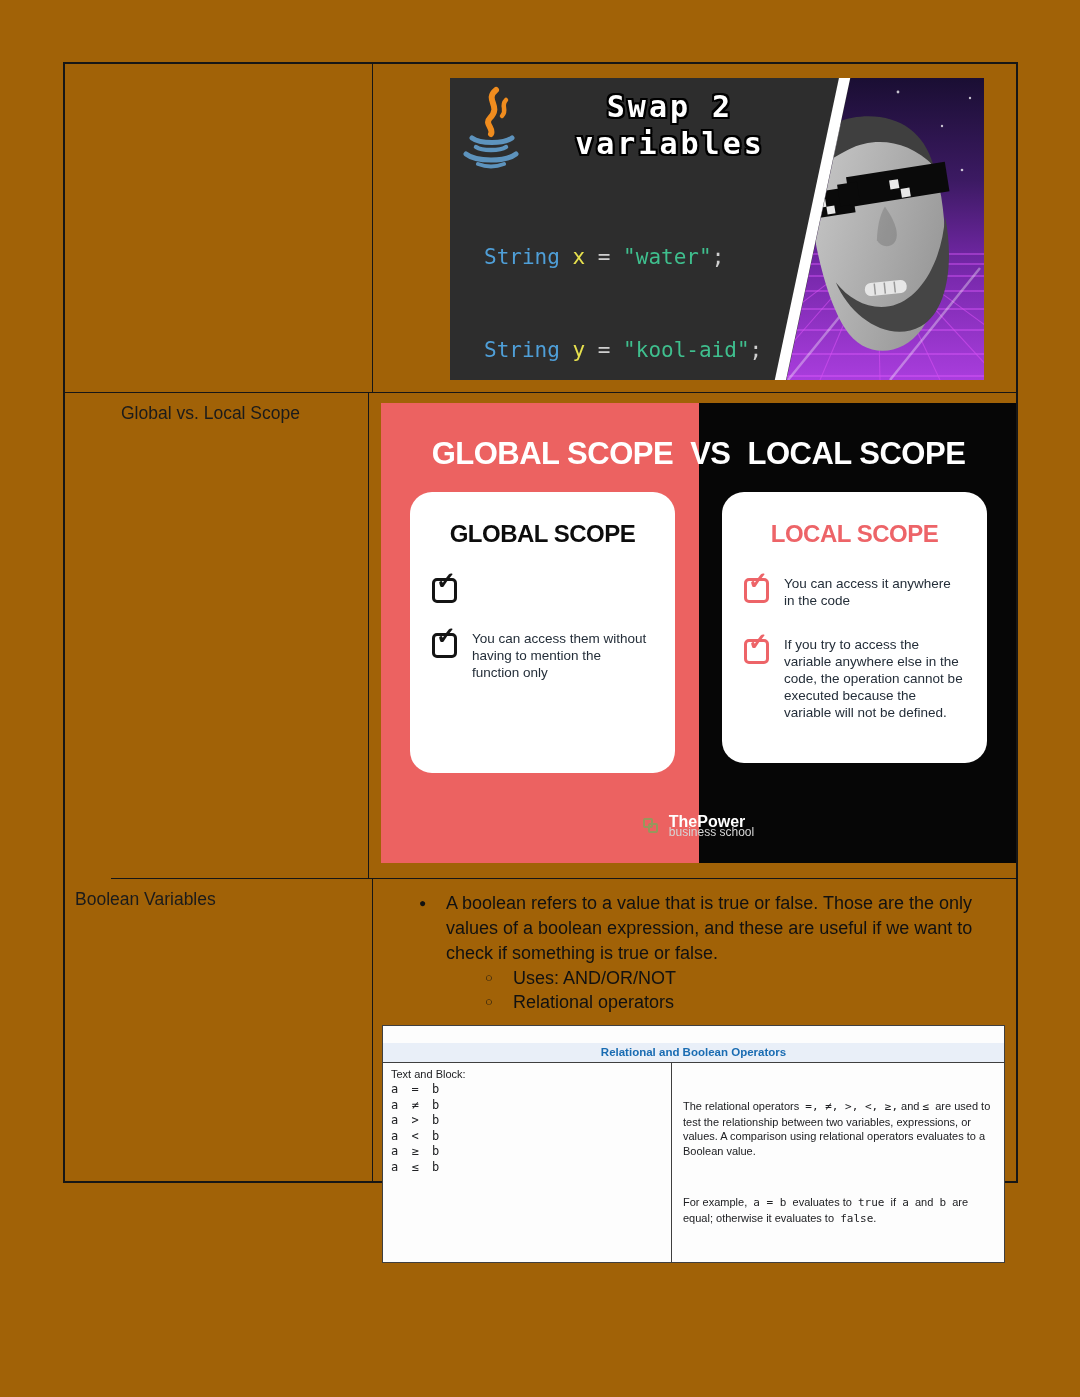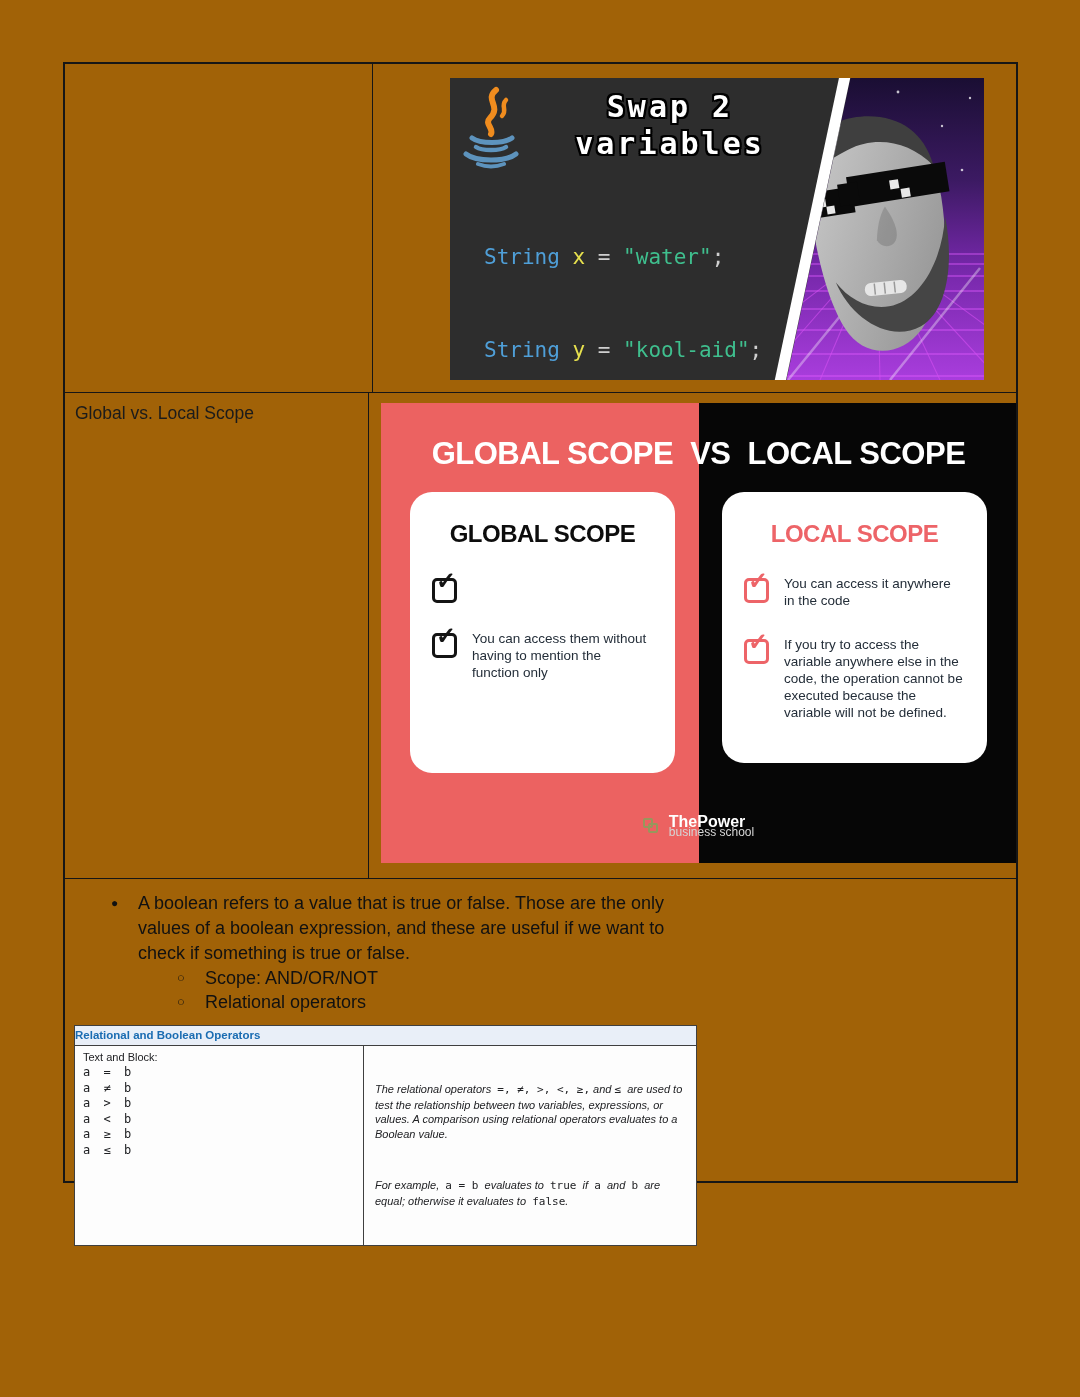--- a/index.html
+++ b/index.html
@@ -4,21 +4,21 @@
 <style>
   html,body{margin:0;padding:0;background:#ffffff;}
   .page{position:relative;width:1080px;height:1397px;background:#a16207;overflow:hidden;
         font-family:"Liberation Sans",sans-serif;color:#1c1c1c;}
   
   .notes-table{position:absolute;left:63px;top:62px;width:955px;border:2px solid #161616;box-sizing:border-box;}
   .nrow{display:flex;box-sizing:border-box;border-bottom:1.5px solid #161616;}
   .nrow:last-child{border-bottom:none;}
   .cell-l{width:308px;box-sizing:border-box;border-right:1.5px solid #161616;padding:9px 10px;}
   .cell-r{flex:1;box-sizing:border-box;padding:0;}
-  .row1{height:329px;}.row2{height:486px;}.row3{height:302px;}
+  .row1{height:329px;}.row2{height:486px;margin-left:46px;}.row3{height:302px;}
   .row-label{font-size:17.5px;line-height:22px;color:#1b1b1b;}
 
   
   .meme{position:relative;margin:14px 0 0 77px;width:534px;height:302px;background:#2d2d2d;overflow:hidden;}
   .meme-right{position:absolute;top:0;right:0;bottom:0;width:40%;
     background:linear-gradient(180deg,#1a0e33 0%,#3c1a63 34%,#7427a8 62%,#a93ddd 100%);
     clip-path:polygon(37.5% 0,100% 0,100% 100%,7.5% 100%);}
   .meme-right svg{position:absolute;inset:0;}
   .meme-stripe{position:absolute;top:-9px;left:391px;width:11px;height:322px;background:#ffffff;
     transform:rotate(12deg);transform-origin:top center;}
@@ -58,28 +58,28 @@
 
   
   .bool-wrap{padding:12px 0 0 0;color:#111111;}
   .b1{display:flex;margin-left:46px;font-size:18px;line-height:25px;}
   .b1 .dot{width:27px;flex-shrink:0;font-size:12px;line-height:25px;}
   .b1 .txt{width:545px;}
   .b2{display:flex;margin-left:112px;font-size:18px;line-height:24px;}
   .b2 .dot{width:28px;flex-shrink:0;font-size:13px;line-height:24px;}
   .ops{margin:11px 0 0 9px;width:623px;border:1.5px solid #3f3f3f;box-sizing:border-box;
     font-size:11px;color:#202124;background:#fdfdfd;}
-  .ops-header{background:#e9eff8;color:#1a6cb2;font-weight:bold;text-align:left;
-    padding:3px 0 4px;border-bottom:1.5px solid #3f3f3f;font-size:11.5px;}
+  .ops-header{background:#e9eff8;color:#1a6cb2;font-weight:bold;text-align:center;
+    padding:3px 0 4px;border-bottom:1.5px solid #3f3f3f;font-size:11.5px;margin-top:17px;}
   .ops-body{display:flex;}
   .ops-left{width:289px;box-sizing:border-box;border-right:1.5px solid #3f3f3f;padding:4px 8px 10px;}
   .ops-right{flex:1;padding:7px 11px;line-height:14.5px;white-space:pre-wrap;}
   .ops-left-title{font-size:11px;line-height:15px;}
   .op-line{font-family:"DejaVu Sans Mono",monospace;font-size:12px;line-height:15.5px;letter-spacing:3px;}
-  .ops-right .tk-t{font-family:"Liberation Sans",sans-serif;font-style:italic;}
+  .ops-right .tk-t{font-family:"Liberation Sans",sans-serif;}
   .ops-right .tk-m{font-family:"DejaVu Sans Mono",monospace;font-size:11px;}
   .p2{margin-top:8px;}
 </style>
 </head>
 <body>
 
 <div class="page">
   <div class="notes-table">
 
     <div class="nrow row1">
@@ -237,29 +237,32 @@
             <span class="power-text">
               <div class="name">ThePower</div>
               <div class="sub">business school</div>
             </span>
           </div>
         </div>
       </div>
     </div>
 
     <div class="nrow row3">
+      <div class="cell-l">
+        <div class="row-label">Boolean Variables</div>
+      </div>
       <div class="cell-r">
         <div class="bool-wrap">
           <div class="b1">
             <span class="dot">●</span>
             <span class="txt">A boolean refers to a value that is true or false. Those are the only values of a boolean expression, and these are useful if we want to check if something is true or false.</span>
           </div>
           <div class="b2">
             <span class="dot">○</span>
-            <span class="txt">Scope: AND/OR/NOT</span>
+            <span class="txt">Uses: AND/OR/NOT</span>
           </div>
           <div class="b2">
             <span class="dot">○</span>
             <span class="txt">Relational operators</span>
           </div>
 
           <div class="ops">
             <div class="ops-header">Relational and Boolean Operators</div>
             <div class="ops-body">
               <div class="ops-left">

